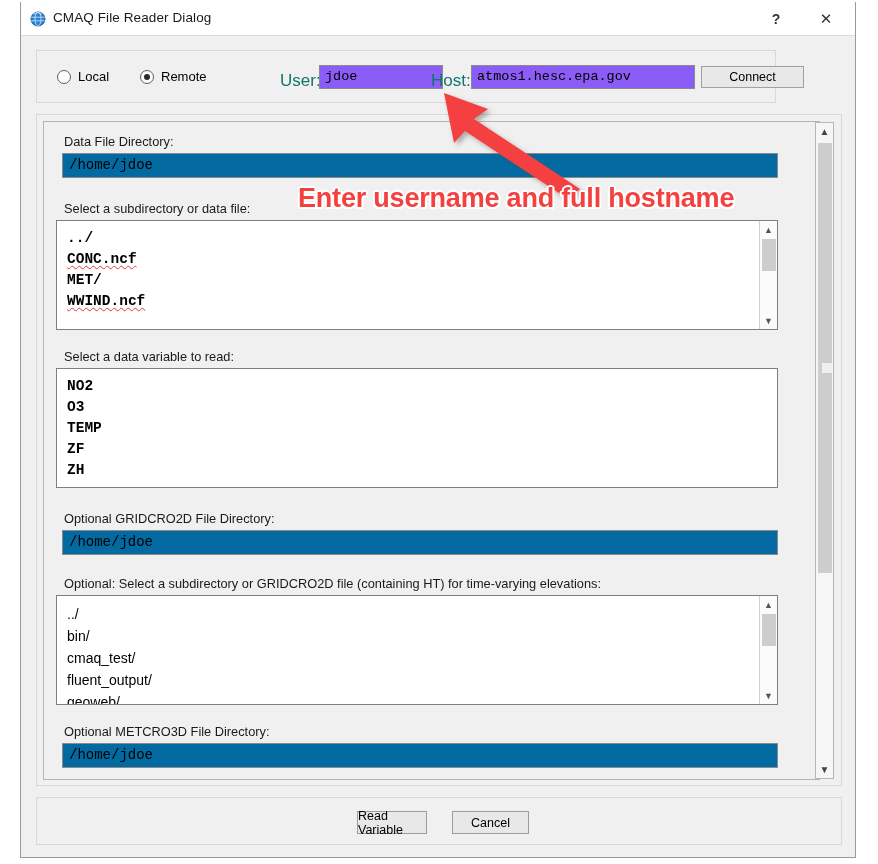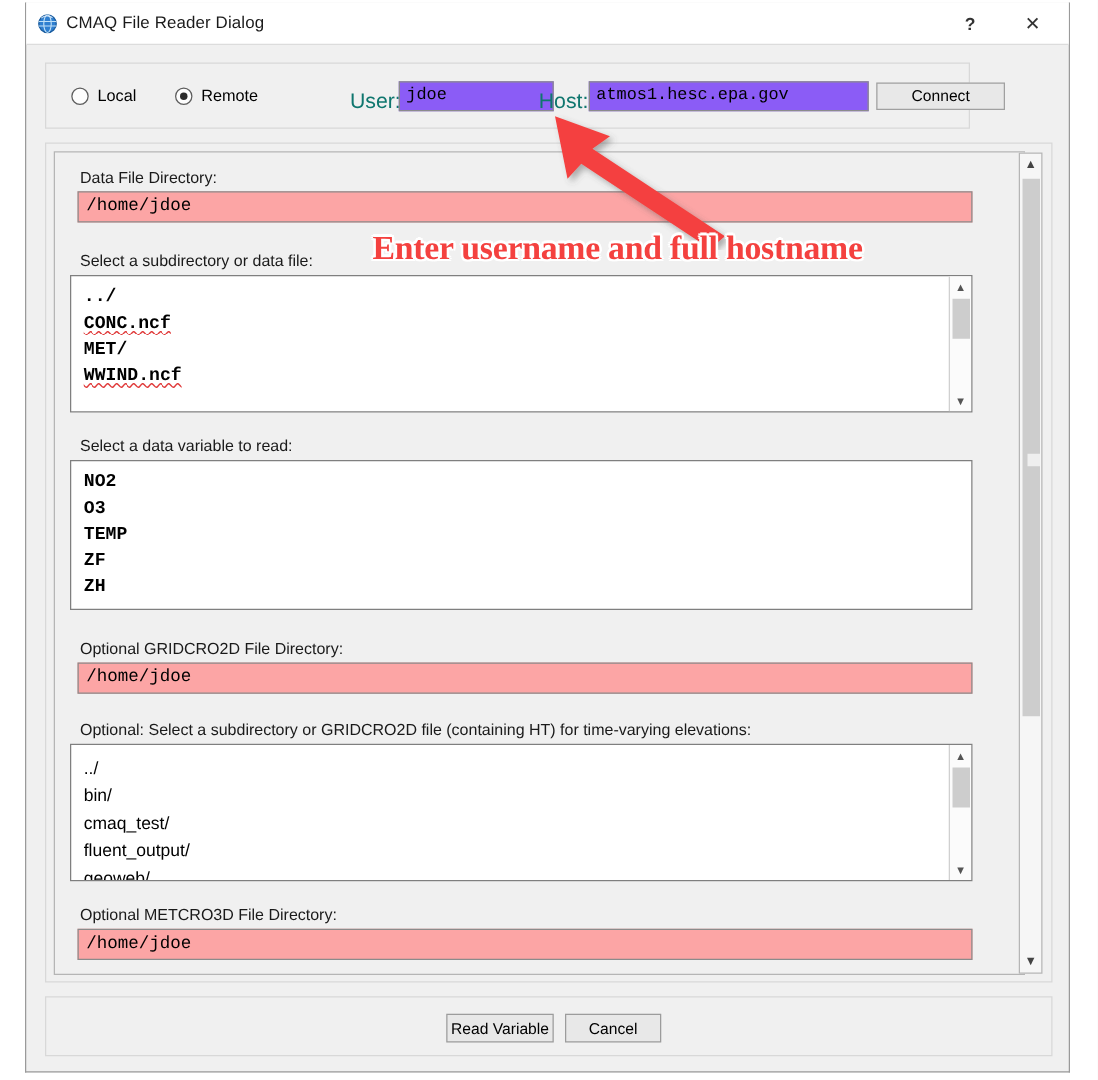--- a/index.html
+++ b/index.html
@@ -135,21 +135,21 @@
     position: absolute;
     font-size: 12.8px;
     color: #1a1a1a;
     white-space: nowrap;
   }
 
   .path-field {
     position: absolute;
     left: 18px;
     width: 716px; height: 25px;
-    background: #fca5a5;
+    background: #0369a1;
     border: 1px solid #8b8b8b;
     font-family: "Liberation Mono", monospace;
     font-size: 14px;
     color: #000;
     padding: 2px 6px;
     line-height: 19px;
   }
 
   .listbox {
     position: absolute;
@@ -240,38 +240,37 @@
     border: 1px solid #d8d8d8;
   }
   .dlg-btn {
     position: absolute; top: 13px;
     height: 23px;
     background: #e8e8e8;
     border: 1px solid #9c9c9c;
     font-size: 12.5px; color: #000;
     display: flex; align-items: center; justify-content: center;
   }
-  #read-btn { left: 320px; width: 86px; }
+  #read-btn { left: 320px; width: 70px; }
   #cancel-btn { left: 415px; width: 77px; }
 
   
   #annotation-text {
     position: absolute;
     left: 298px; top: 183px;
     font-size: 27px;
     font-weight: bold;
     color: #f4413f;
     letter-spacing: -0.2px;
     text-shadow:
       2px 0 0 #fff, -2px 0 0 #fff, 0 2px 0 #fff, 0 -2px 0 #fff,
       1.5px 1.5px 0 #fff, -1.5px 1.5px 0 #fff,
       1.5px -1.5px 0 #fff, -1.5px -1.5px 0 #fff;
     white-space: nowrap;
     pointer-events: none;
-    font-family: Liberation Serif, serif;
   }
   #annotation-arrow {
     position: absolute;
     left: 430px; top: 85px;
     width: 180px; height: 115px;
     pointer-events: none;
   }
 
   
   #bottom-artifact {

